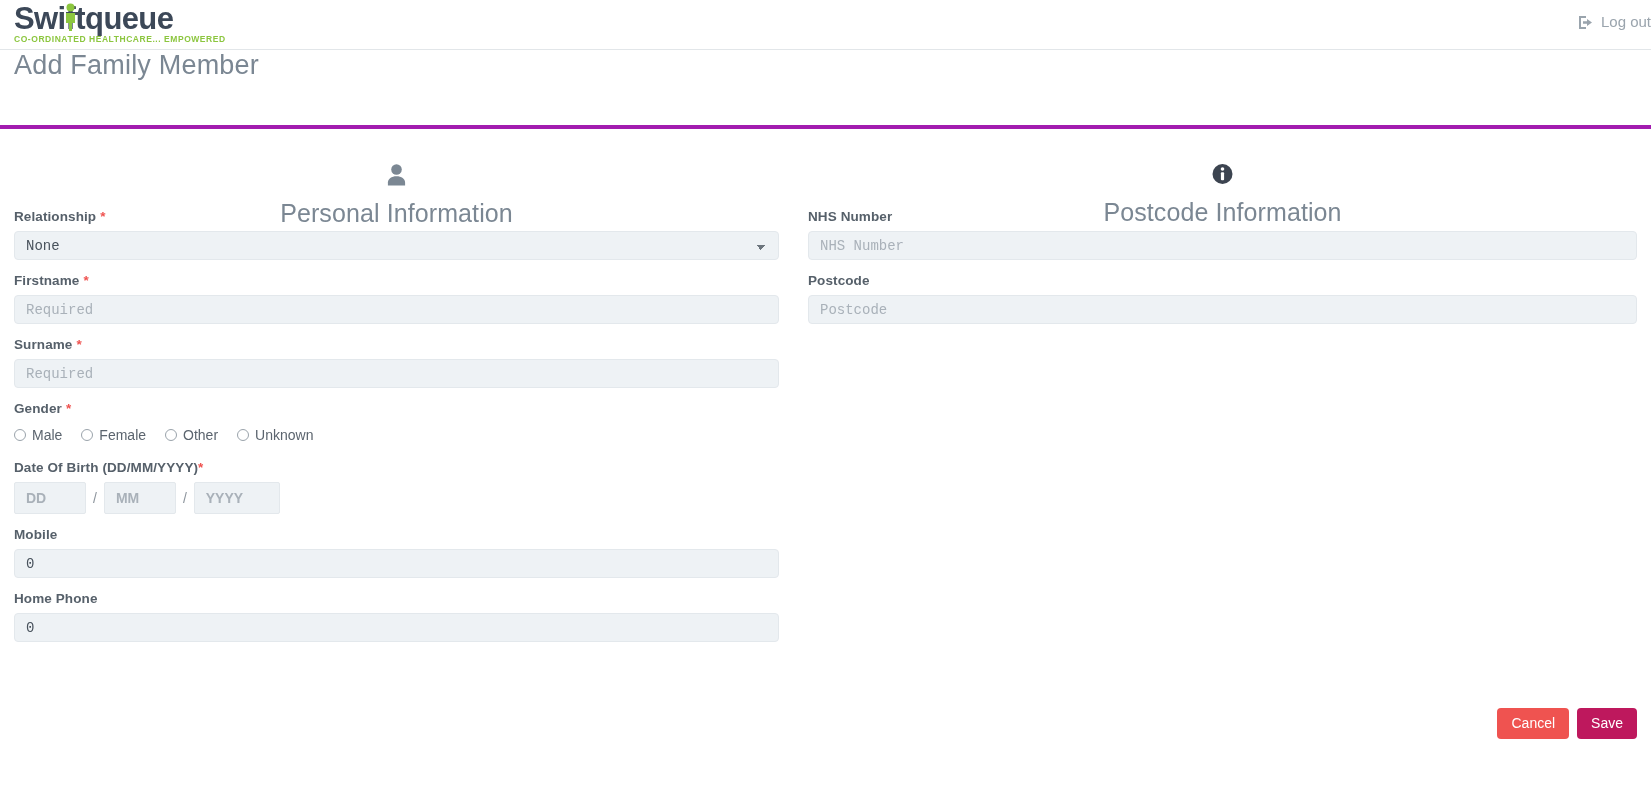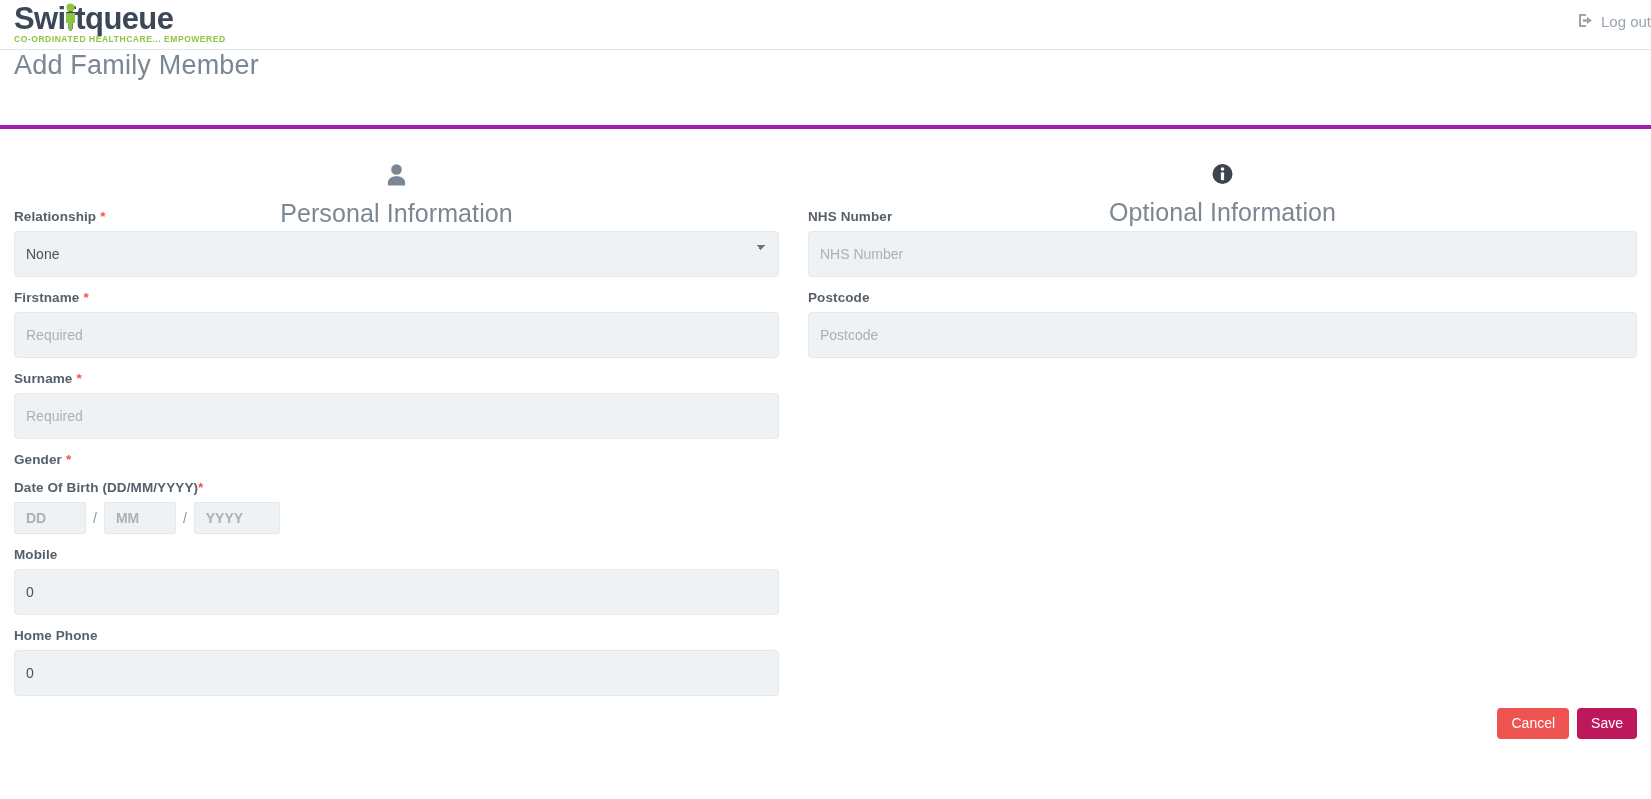--- a/index.html
+++ b/index.html
@@ -48,21 +48,21 @@
     margin-top: -2px;
   }
   .logout {
     position: absolute;
     right: 0px;
     top: 13px;
     font-size: 15px;
     color: #9aa4ad;
     white-space: nowrap;
     display: flex;
-    align-items: flex-start;
+    align-items: flex-end;
     gap: 6px;
   }
   .logout-icon { display: block; }
 
   
   .titleband {
     height: 79px;
     background: #ffffff;
     border-bottom: 4px solid #a21caf;
     display: flex;
@@ -115,28 +115,28 @@
     color: #56606a;
     margin-bottom: 7px;
     letter-spacing: 0.1px;
   }
   .req { color: #ef5350; font-weight: bold; }
   .req-sp { margin-left: 4px; }
 
   .inp {
     display: block;
     width: 100%;
-    height: 46px;
+    height: 29px;
     background: #eef2f5;
     border: 1px solid #e3e8ec;
     border-radius: 4px;
     padding: 0 11px;
     font-size: 14px;
     color: #48525c;
-    font-family: Liberation Sans, sans-serif;
+    font-family: Liberation Mono, monospace;
     outline: none;
   }
   .inp::placeholder { color: #a9b1b9; }
 
   select.inp {
     appearance: none;
     -webkit-appearance: none;
     background-image:
       linear-gradient(45deg, transparent 50%, #6c757d 50%),
       linear-gradient(135deg, #6c757d 50%, transparent 50%);
@@ -290,20 +290,38 @@
         <label class="flabel">
           <span>Surname</span><span class="req req-sp">*</span>
         </label>
         <input class="inp" type="text" placeholder="Required" style="">
       </div>
 
       <div class="field">
         <label class="flabel">
           <span>Gender</span><span class="req req-sp">*</span>
         </label>
+        <div class="radio-row">
+          <label class="radio-item">
+            <span class="radio-dot"></span>
+            <span class="radio-label">Male</span>
+          </label>
+          <label class="radio-item">
+            <span class="radio-dot"></span>
+            <span class="radio-label">Female</span>
+          </label>
+          <label class="radio-item">
+            <span class="radio-dot"></span>
+            <span class="radio-label">Other</span>
+          </label>
+          <label class="radio-item">
+            <span class="radio-dot"></span>
+            <span class="radio-label">Unknown</span>
+          </label>
+        </div>
       </div>
 
       <div class="field">
         <label class="flabel">
           <span>Date Of Birth (DD/MM/YYYY)</span><span class="req">*</span>
         </label>
         <div class="dob-row">
           <input class="dob-inp" type="text" placeholder="DD" style="">
           <span class="dob-sep">/</span>
           <input class="dob-inp" type="text" placeholder="MM" style="">
@@ -327,21 +345,21 @@
     <div class="col-right"></div>
 
     <div class="col-opt">
 
       <div class="section-head">
         <svg class="sec-icon" width="21" height="22" viewBox="0 0 21 22">
           <circle cx="10.5" cy="11" r="10" fill="#3c4450"></circle>
           <circle cx="10.5" cy="6" r="1.8" fill="#ffffff"></circle>
           <rect x="8.9" y="9.2" width="3.2" height="8" rx="1" fill="#ffffff"></rect>
         </svg>
-        <span class="section-title">Optional Information</span>
+        <span class="section-title">Postcode Information</span>
       </div>
 
       <div class="field">
         <label class="flabel">NHS Number</label>
         <input class="inp" type="text" placeholder="NHS Number" style="">
       </div>
 
       <div class="field">
         <label class="flabel">Postcode</label>
         <input class="inp" type="text" placeholder="Postcode" style="">

